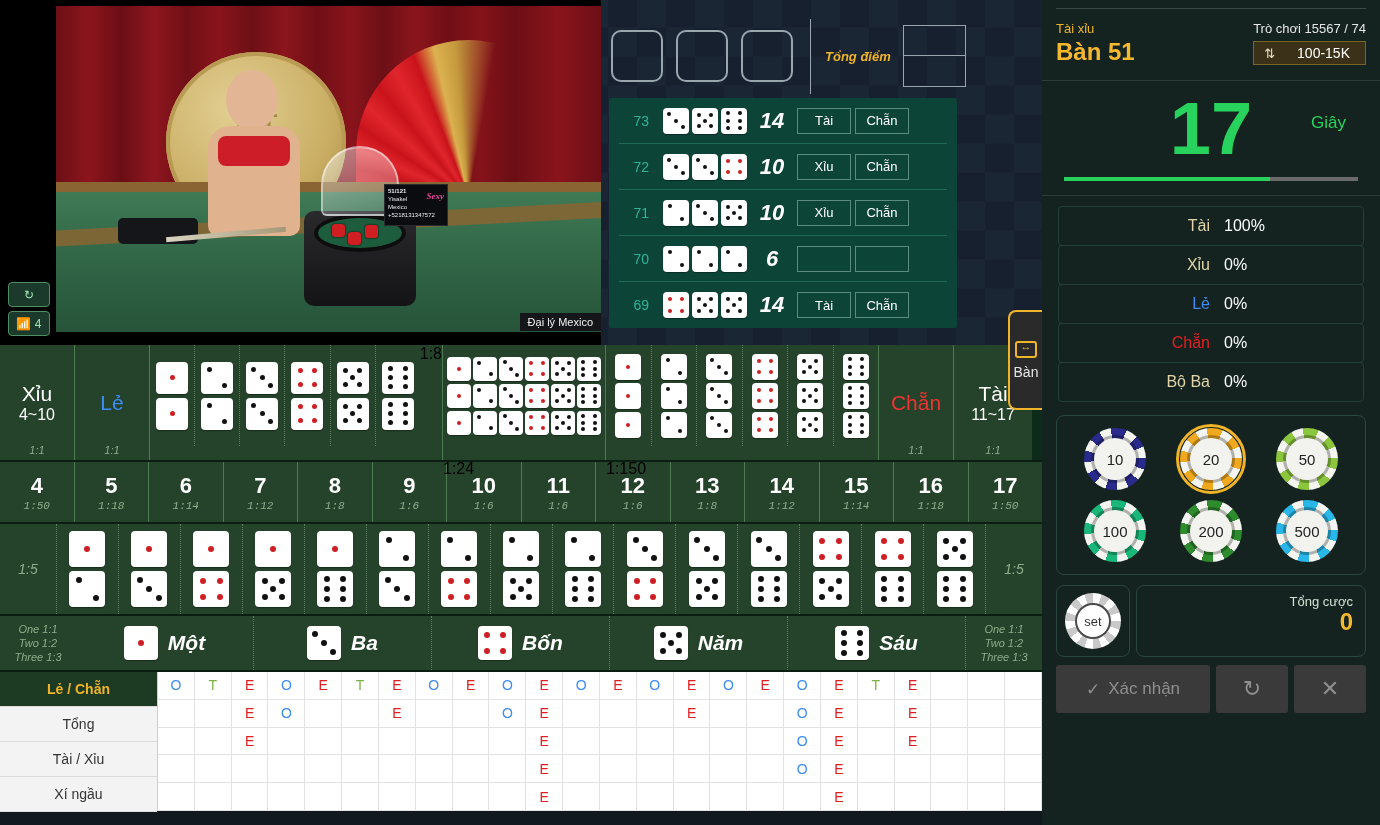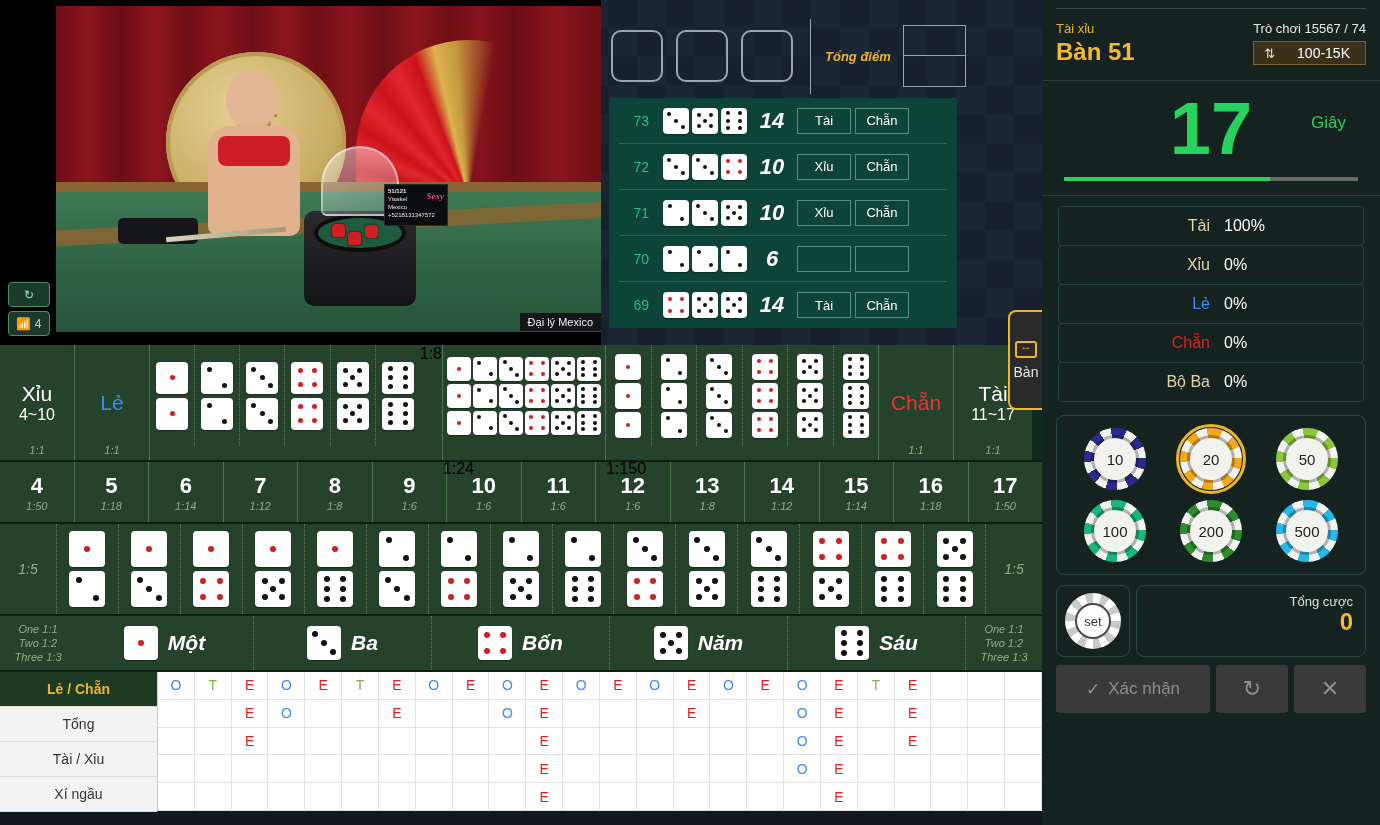--- a/index.html
+++ b/index.html
@@ -141,21 +141,21 @@
      justify-content:center; gap:3px; border-right:1px dotted #5d7f60; }
   .ts-cell:last-child { border-right:none; }
   .chan-c { width:75px; } .tai-c { width:78px; border-right:none; }
   .chan-c .c-title { color:#e33; } .le-c .c-title { color:#3d8bf5; }
 
   .row2 { display:flex; height:62px; border-bottom:2px solid #0a1f11; }
   .tot-cell { flex:1; background:#25422a; border-right:1px solid #4e7a52;
      display:flex; flex-direction:column; align-items:center; justify-content:center; }
   .tot-cell:last-child { border-right:none; }
   .tot-n { font-size:22px; font-weight:bold; color:#fff; }
-  .tot-o { font-size:11px; font-style:italic; color:#8fae8c; margin-top:1px; }
+  .tot-o { font-size:11px; font-style:italic; color:#8fae8c; margin-top:1px;font-family:Liberation Mono, monospace; }
 
   .row3 { display:flex; height:92px; background:#25422a; border-bottom:2px solid #0a1f11;
      align-items:center; }
   .r3-odds { width:56px; text-align:center; font-size:14px; font-style:italic; color:#8fae8c; }
   .combo { flex:1; display:flex; flex-direction:column; align-items:center; gap:4px;
      border-right:1px dotted #5d7f60; height:100%; justify-content:center; }
   .combo:first-of-type { border-left:1px dotted #5d7f60; }
 
   .row4 { display:flex; height:56px; background:#25422a; align-items:center;
      border-bottom:2px solid #0a1f11; }

